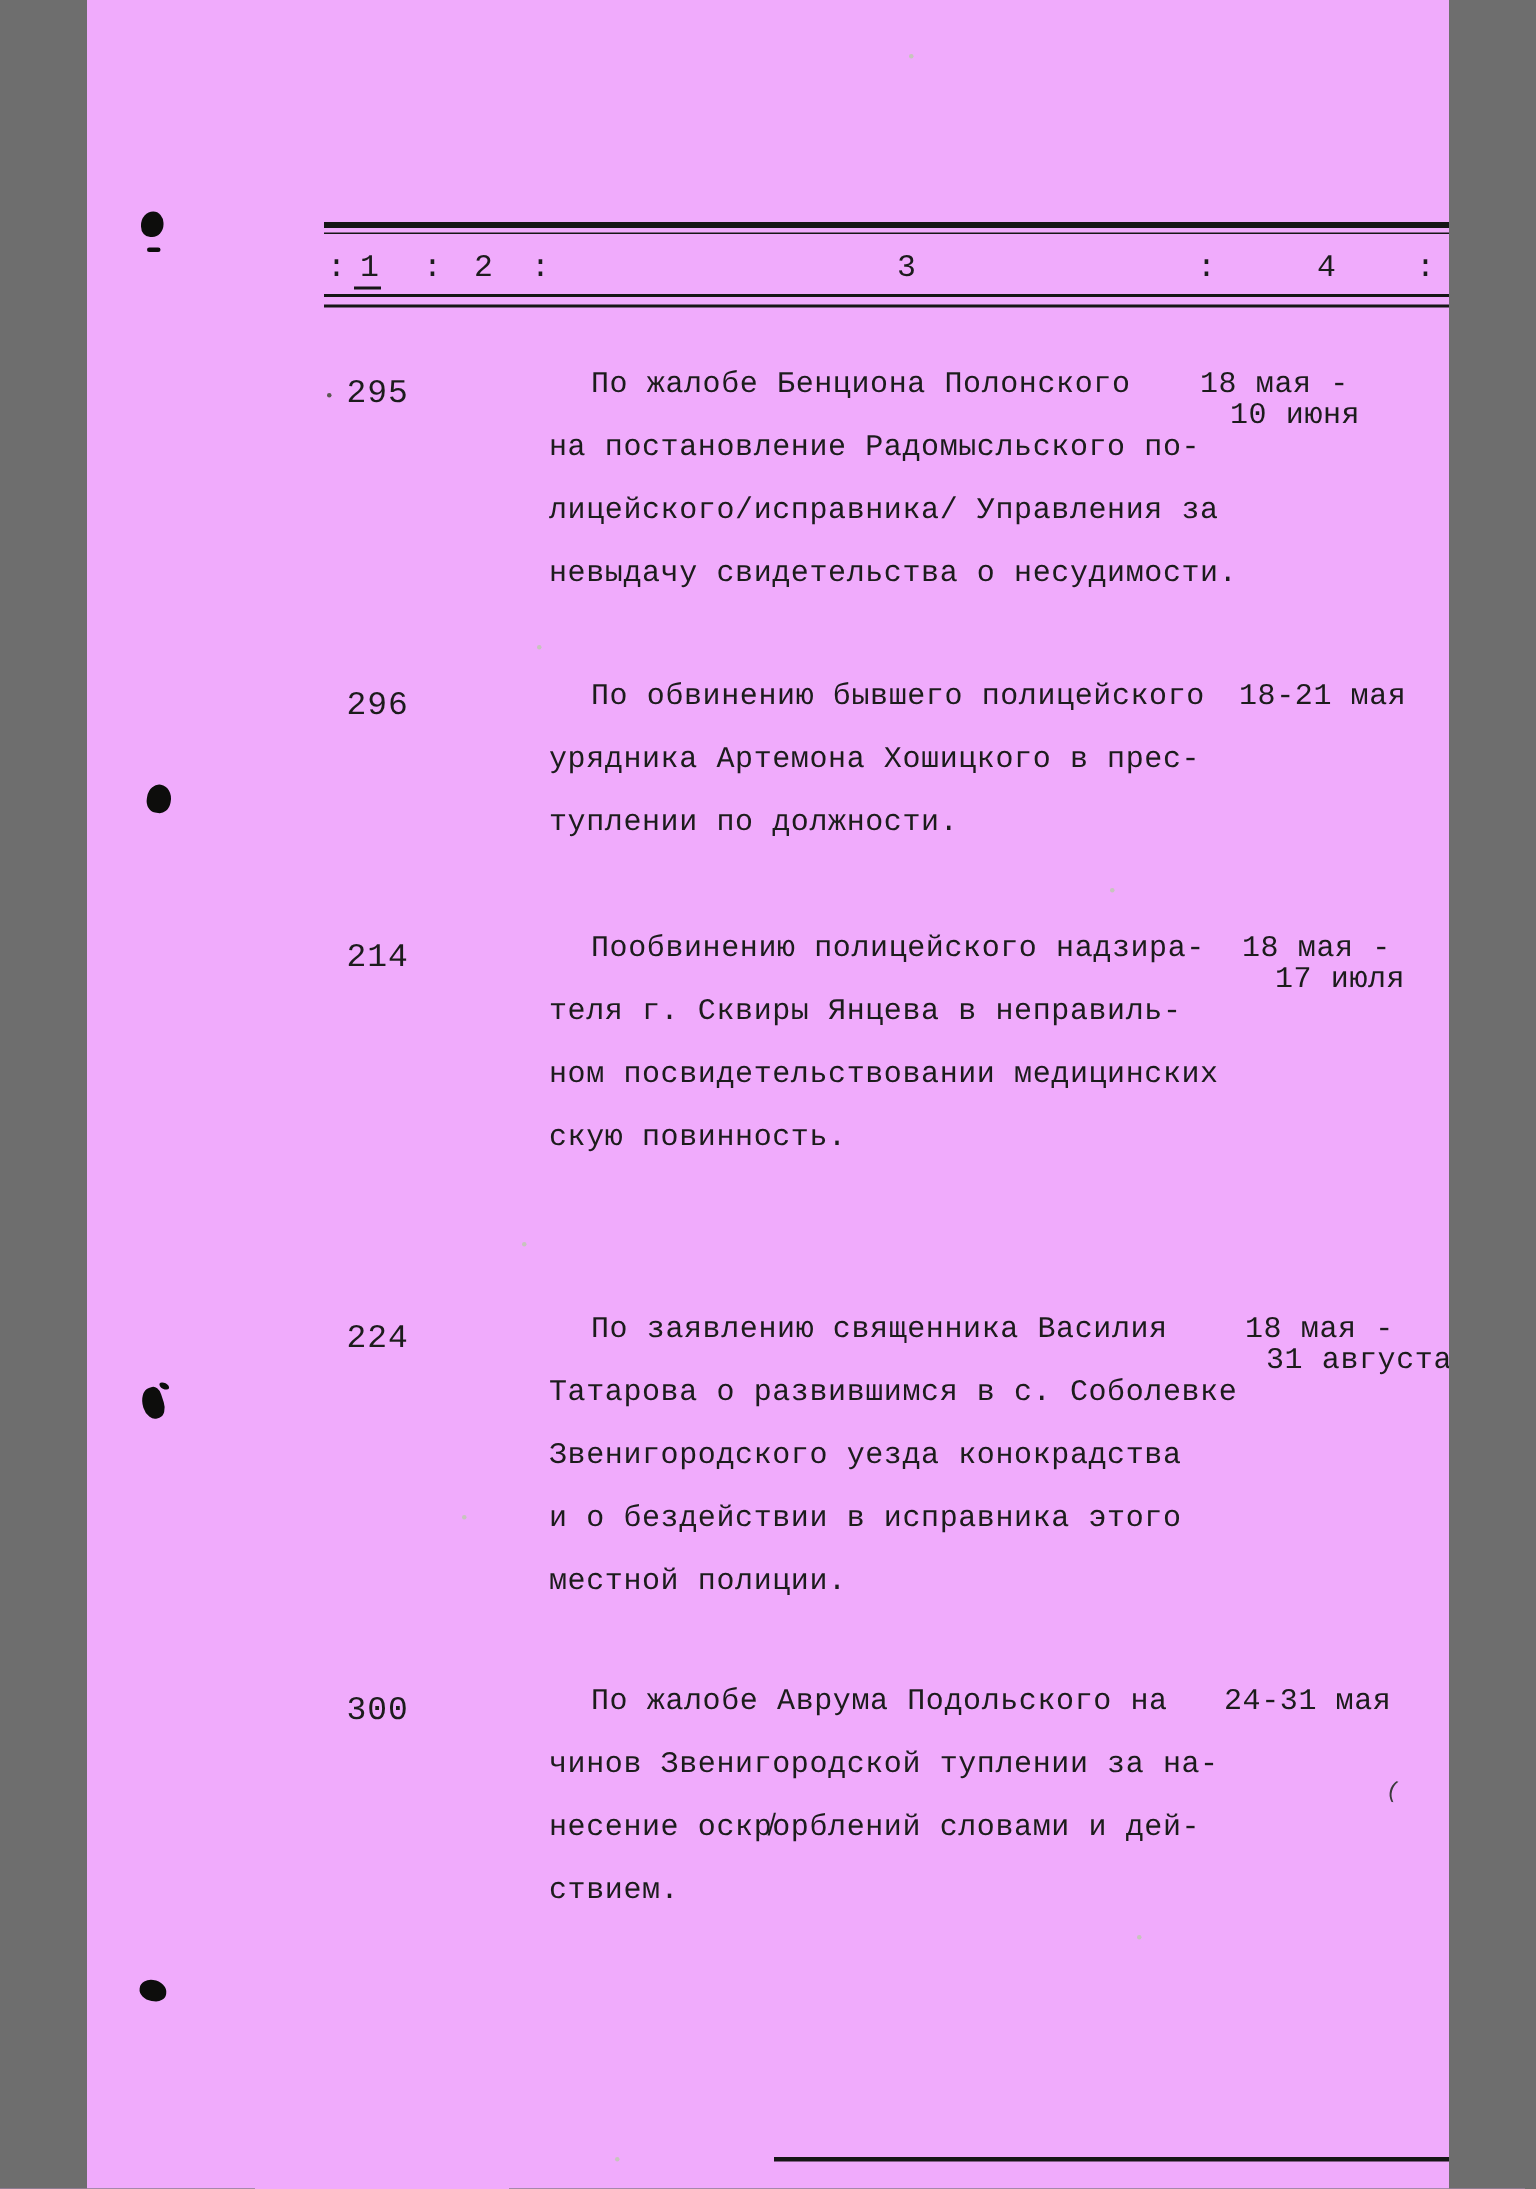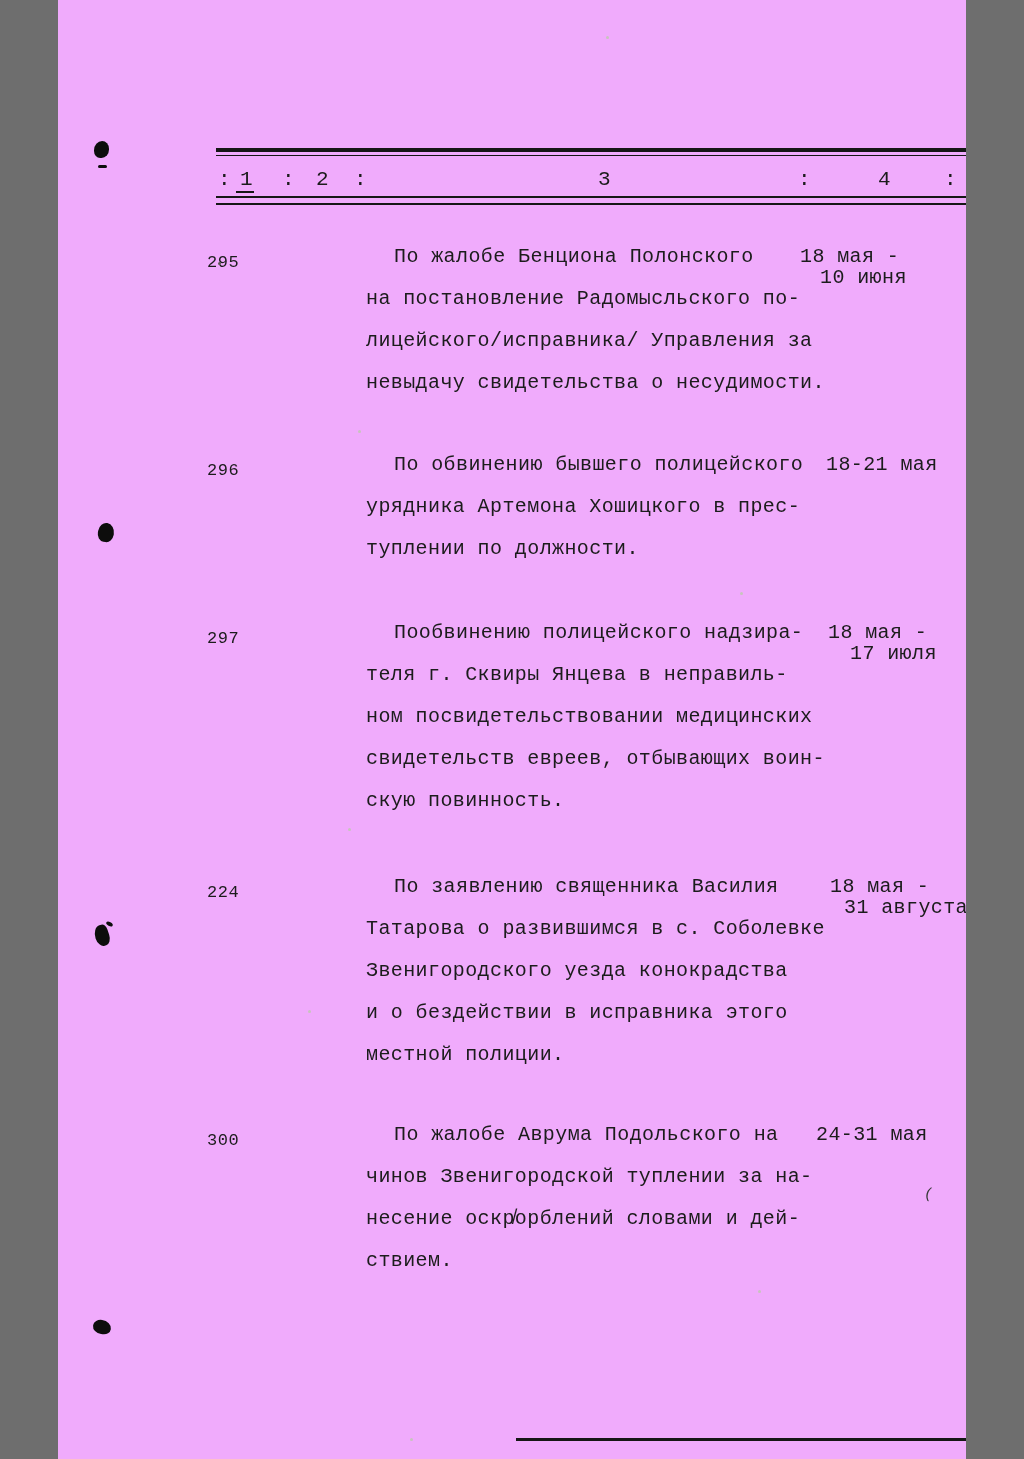--- a/index.html
+++ b/index.html
@@ -11,21 +11,21 @@
     overflow:hidden;
     font-family:"Liberation Mono","DejaVu Sans Mono",monospace;
     color:#1c1c1c;
   }
   .pageno{position:absolute;left:944px;top:42px;font-size:22px;letter-spacing:1px;}
   
   .hc{position:absolute;top:167px;font-size:21px;line-height:26px;letter-spacing:.4px;white-space:pre;}
   .rule{position:absolute;background:#161616;}
   
   .entry{position:absolute;left:0;width:1024px;}
-  .num{position:absolute;left:149px;top:14px;font-size:17px;line-height:26px;letter-spacing:.6px;}
+  .num{position:absolute;left:173px;top:14px;font-size:22px;line-height:26px;letter-spacing:.6px;}
   .lines{position:absolute;left:308px;top:0;width:520px;}
   .line{height:42px;line-height:42px;font-size:20px;letter-spacing:.4px;white-space:pre;}
   .line.first{padding-left:28px;}
   .date{position:absolute;font-size:20px;line-height:26px;letter-spacing:.4px;white-space:pre;}
   .d1{top:8px;text-align:center;}
   .d2{top:29px;}
   
   .blob{position:absolute;background:#0d0d0c;}
   .blob1{left:36px;top:141px;width:15px;height:17px;border-radius:60% 50% 55% 45%;}
   .blob1b{left:40px;top:165px;width:9px;height:3px;border-radius:2px;}
@@ -88,26 +88,25 @@
     <div class="num">296</div>
     <div class="lines">
       <div class="line first">По обвинению бывшего полицейского</div>
       <div class="line">урядника Артемона Хошицкого в прес-</div>
       <div class="line">туплении по должности.</div>
     </div>
     <div class="date d1" style="left:768px">18-21 мая</div>
   </section>
 
   <section class="entry" style="top:612px">
-    <div class="num">297</div>
+    <div class="num">214</div>
     <div class="lines">
       <div class="line first">Пообвинению полицейского надзира-</div>
       <div class="line">теля г. Сквиры Янцева в неправиль-</div>
       <div class="line">ном посвидетельствовании медицинских</div>
-      <div class="line">свидетельств евреев, отбывающих воин-</div>
       <div class="line">скую повинность.</div>
     </div>
     <div class="date d1" style="left:770px">18 мая -</div>
     <div class="date d2" style="left:792px">17 июля</div>
   </section>
 
   <section class="entry" style="top:866px">
     <div class="num">224</div>
     <div class="lines">
       <div class="line first">По заявлению священника Василия</div>

